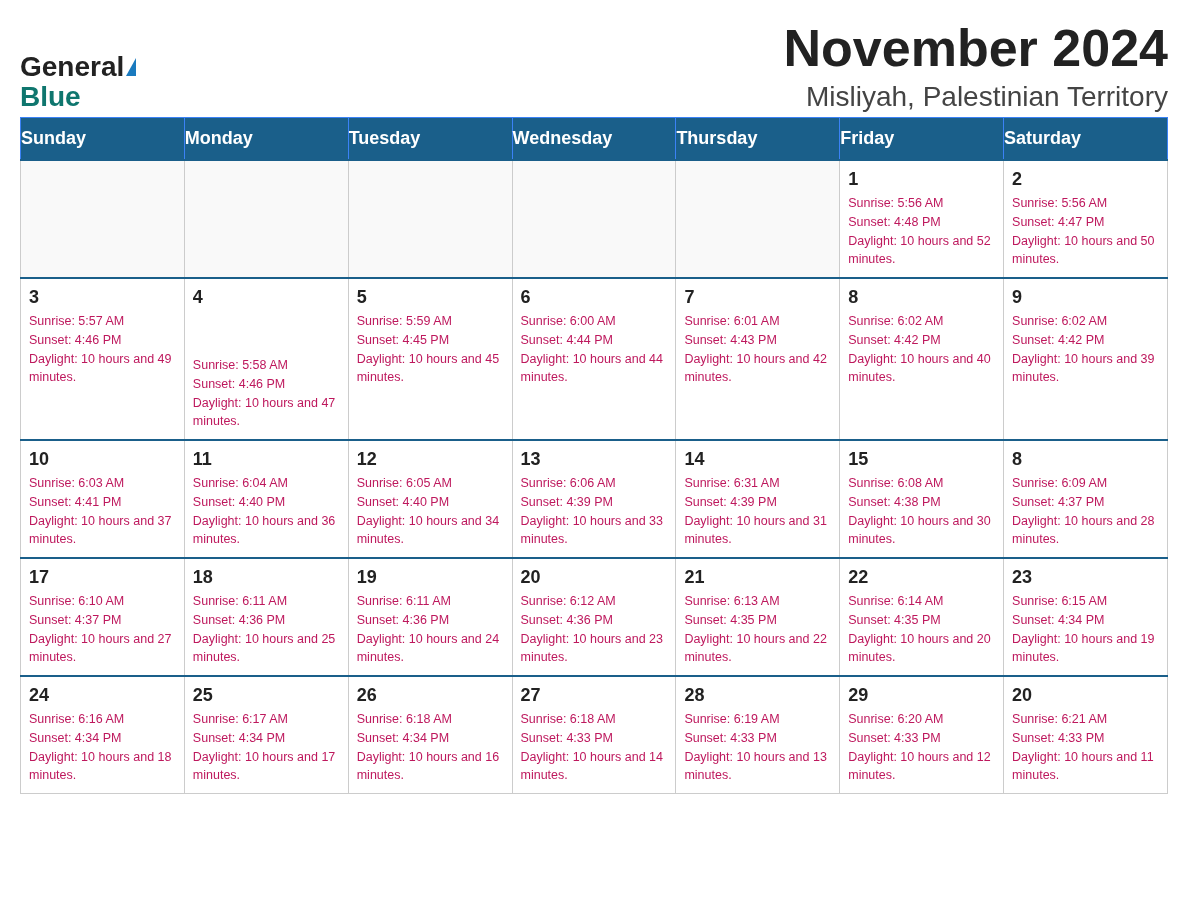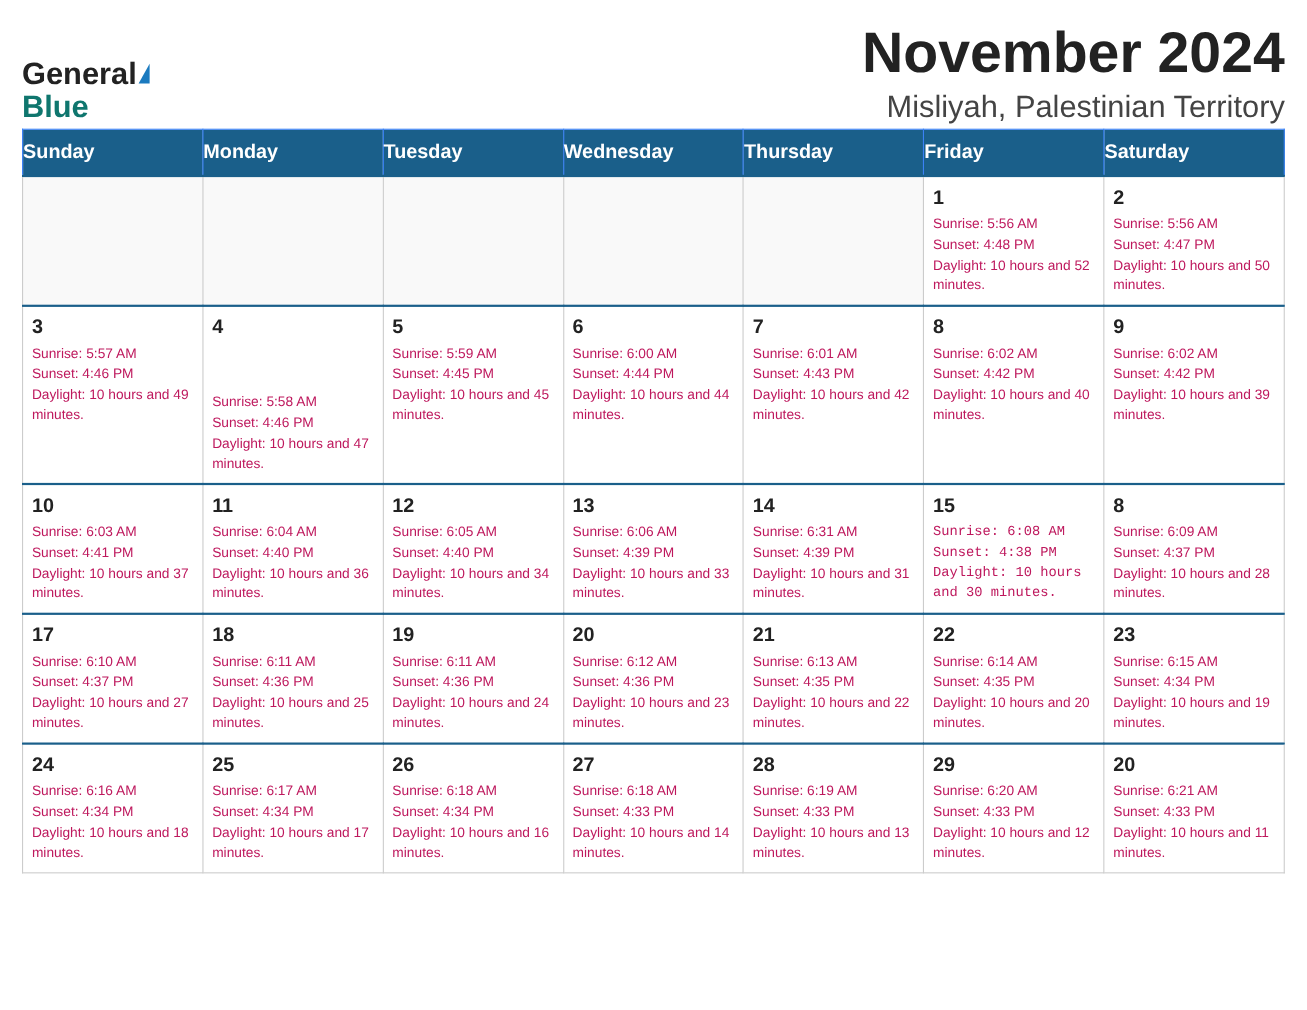--- a/index.html
+++ b/index.html
@@ -221,21 +221,21 @@
 Daylight: 10 hours and 33 minutes.</div>
         </td>
         <td>
           <span class="day-num">14</span>
           <div class="day-info" style="white-space: pre-line;">Sunrise: 6:31 AM
 Sunset: 4:39 PM
 Daylight: 10 hours and 31 minutes.</div>
         </td>
         <td>
           <span class="day-num">15</span>
-          <div class="day-info" style="white-space: pre-line; font-family: Liberation Mono, monospace;">Sunrise: 6:08 AM
+          <div class="day-info" style="white-space: pre-line;">Sunrise: 6:08 AM
 Sunset: 4:38 PM
 Daylight: 10 hours and 30 minutes.</div>
         </td>
         <td>
           <span class="day-num">8</span>
           <div class="day-info" style="white-space: pre-line;">Sunrise: 6:09 AM
 Sunset: 4:37 PM
 Daylight: 10 hours and 28 minutes.</div>
         </td>
       </tr>

